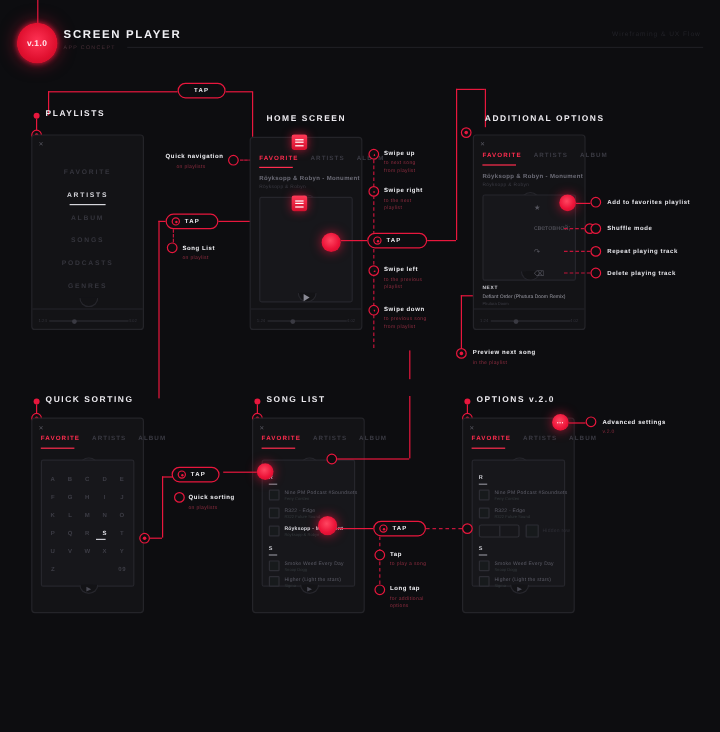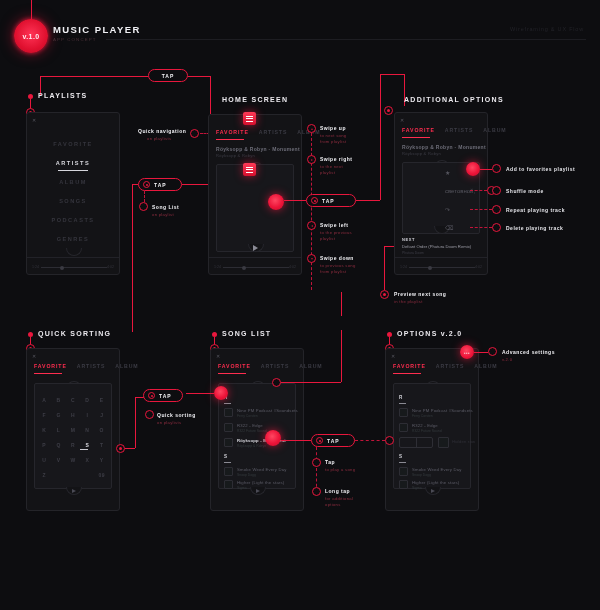--- a/index.html
+++ b/index.html
@@ -269,21 +269,21 @@
 </style>
 </head>
 <body>
 
 <div class="canvas">
 
   <div class="hdr-stem"></div>
   <div class="badge">
     <span>v.1.0</span>
   </div>
-  <div class="hdr-title">MUSIC PLAYER</div>
+  <div class="hdr-title">SCREEN PLAYER</div>
   <div class="hdr-sub">APP CONCEPT</div>
   <div class="hdr-rule"></div>
   <div class="hdr-right">Wireframing &amp; UX Flow</div>
 
   <div class="pill plain" style="left:148px; top:69px; width:40px;">
     <span>TAP</span>
   </div>
 
   <div class="ln v" style="left:40px; top:76px; height:20px;"></div>
   <div class="ln h" style="left:40px; top:76px; width:108px;"></div>

